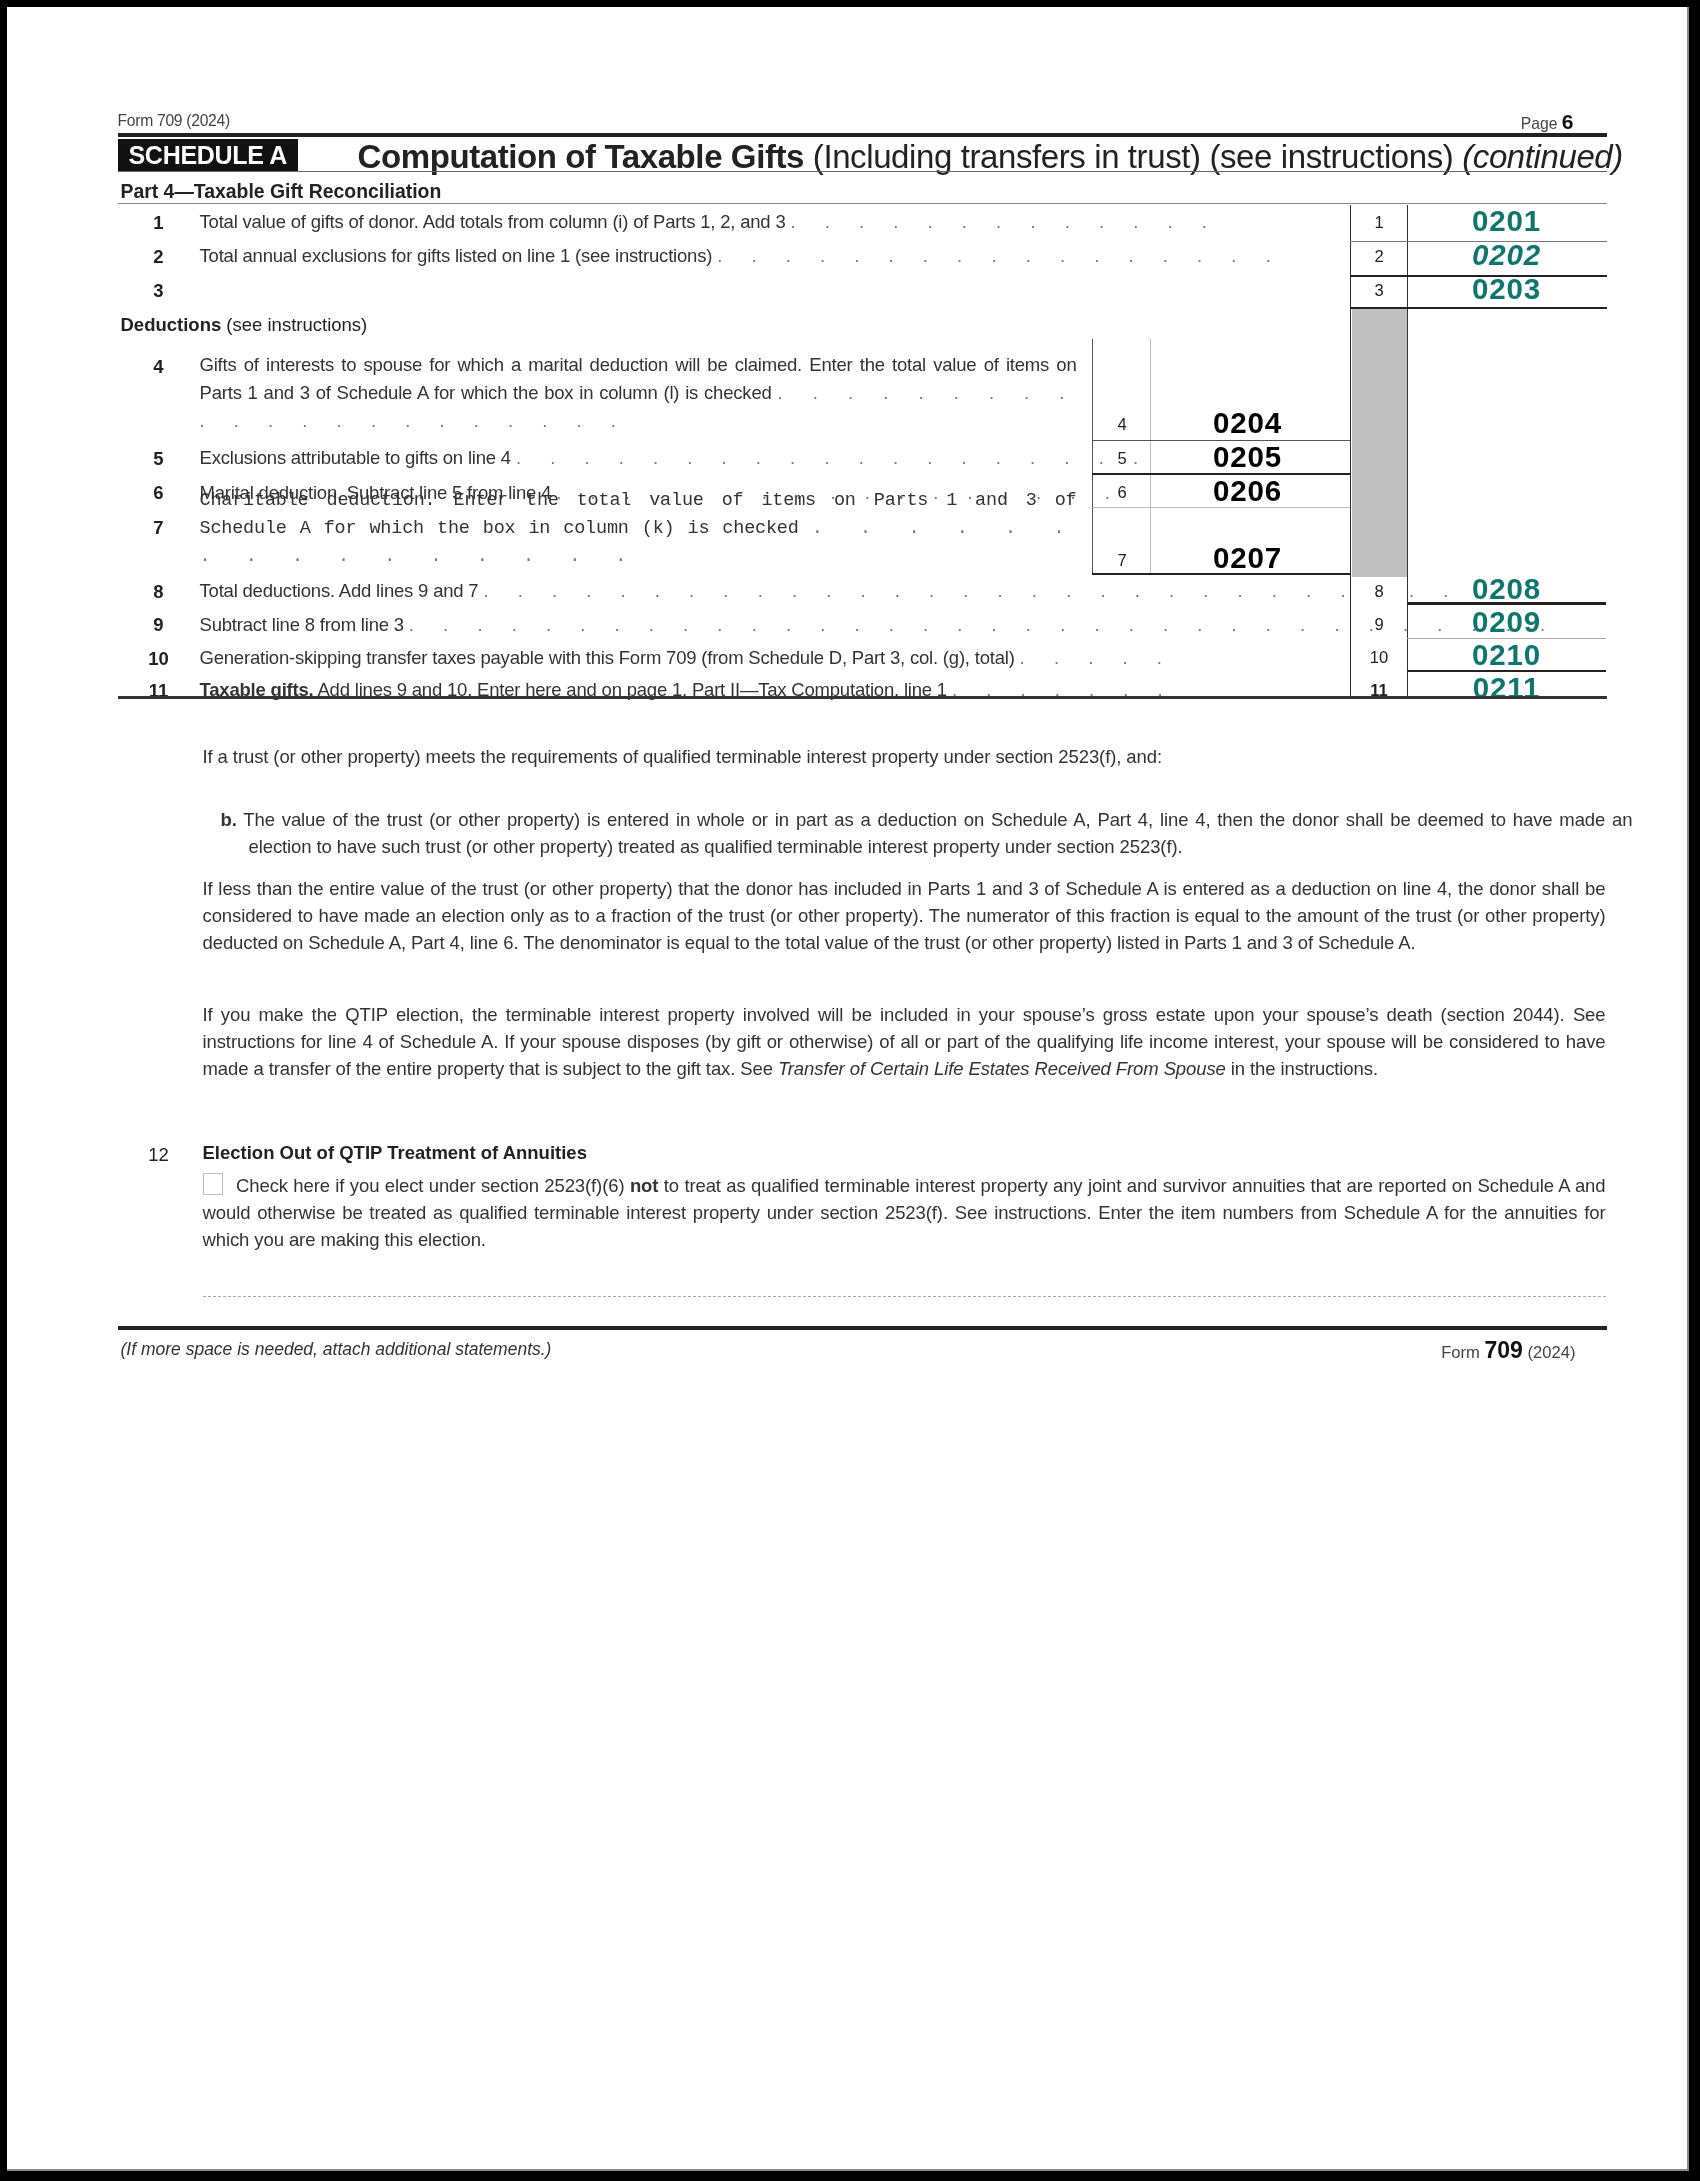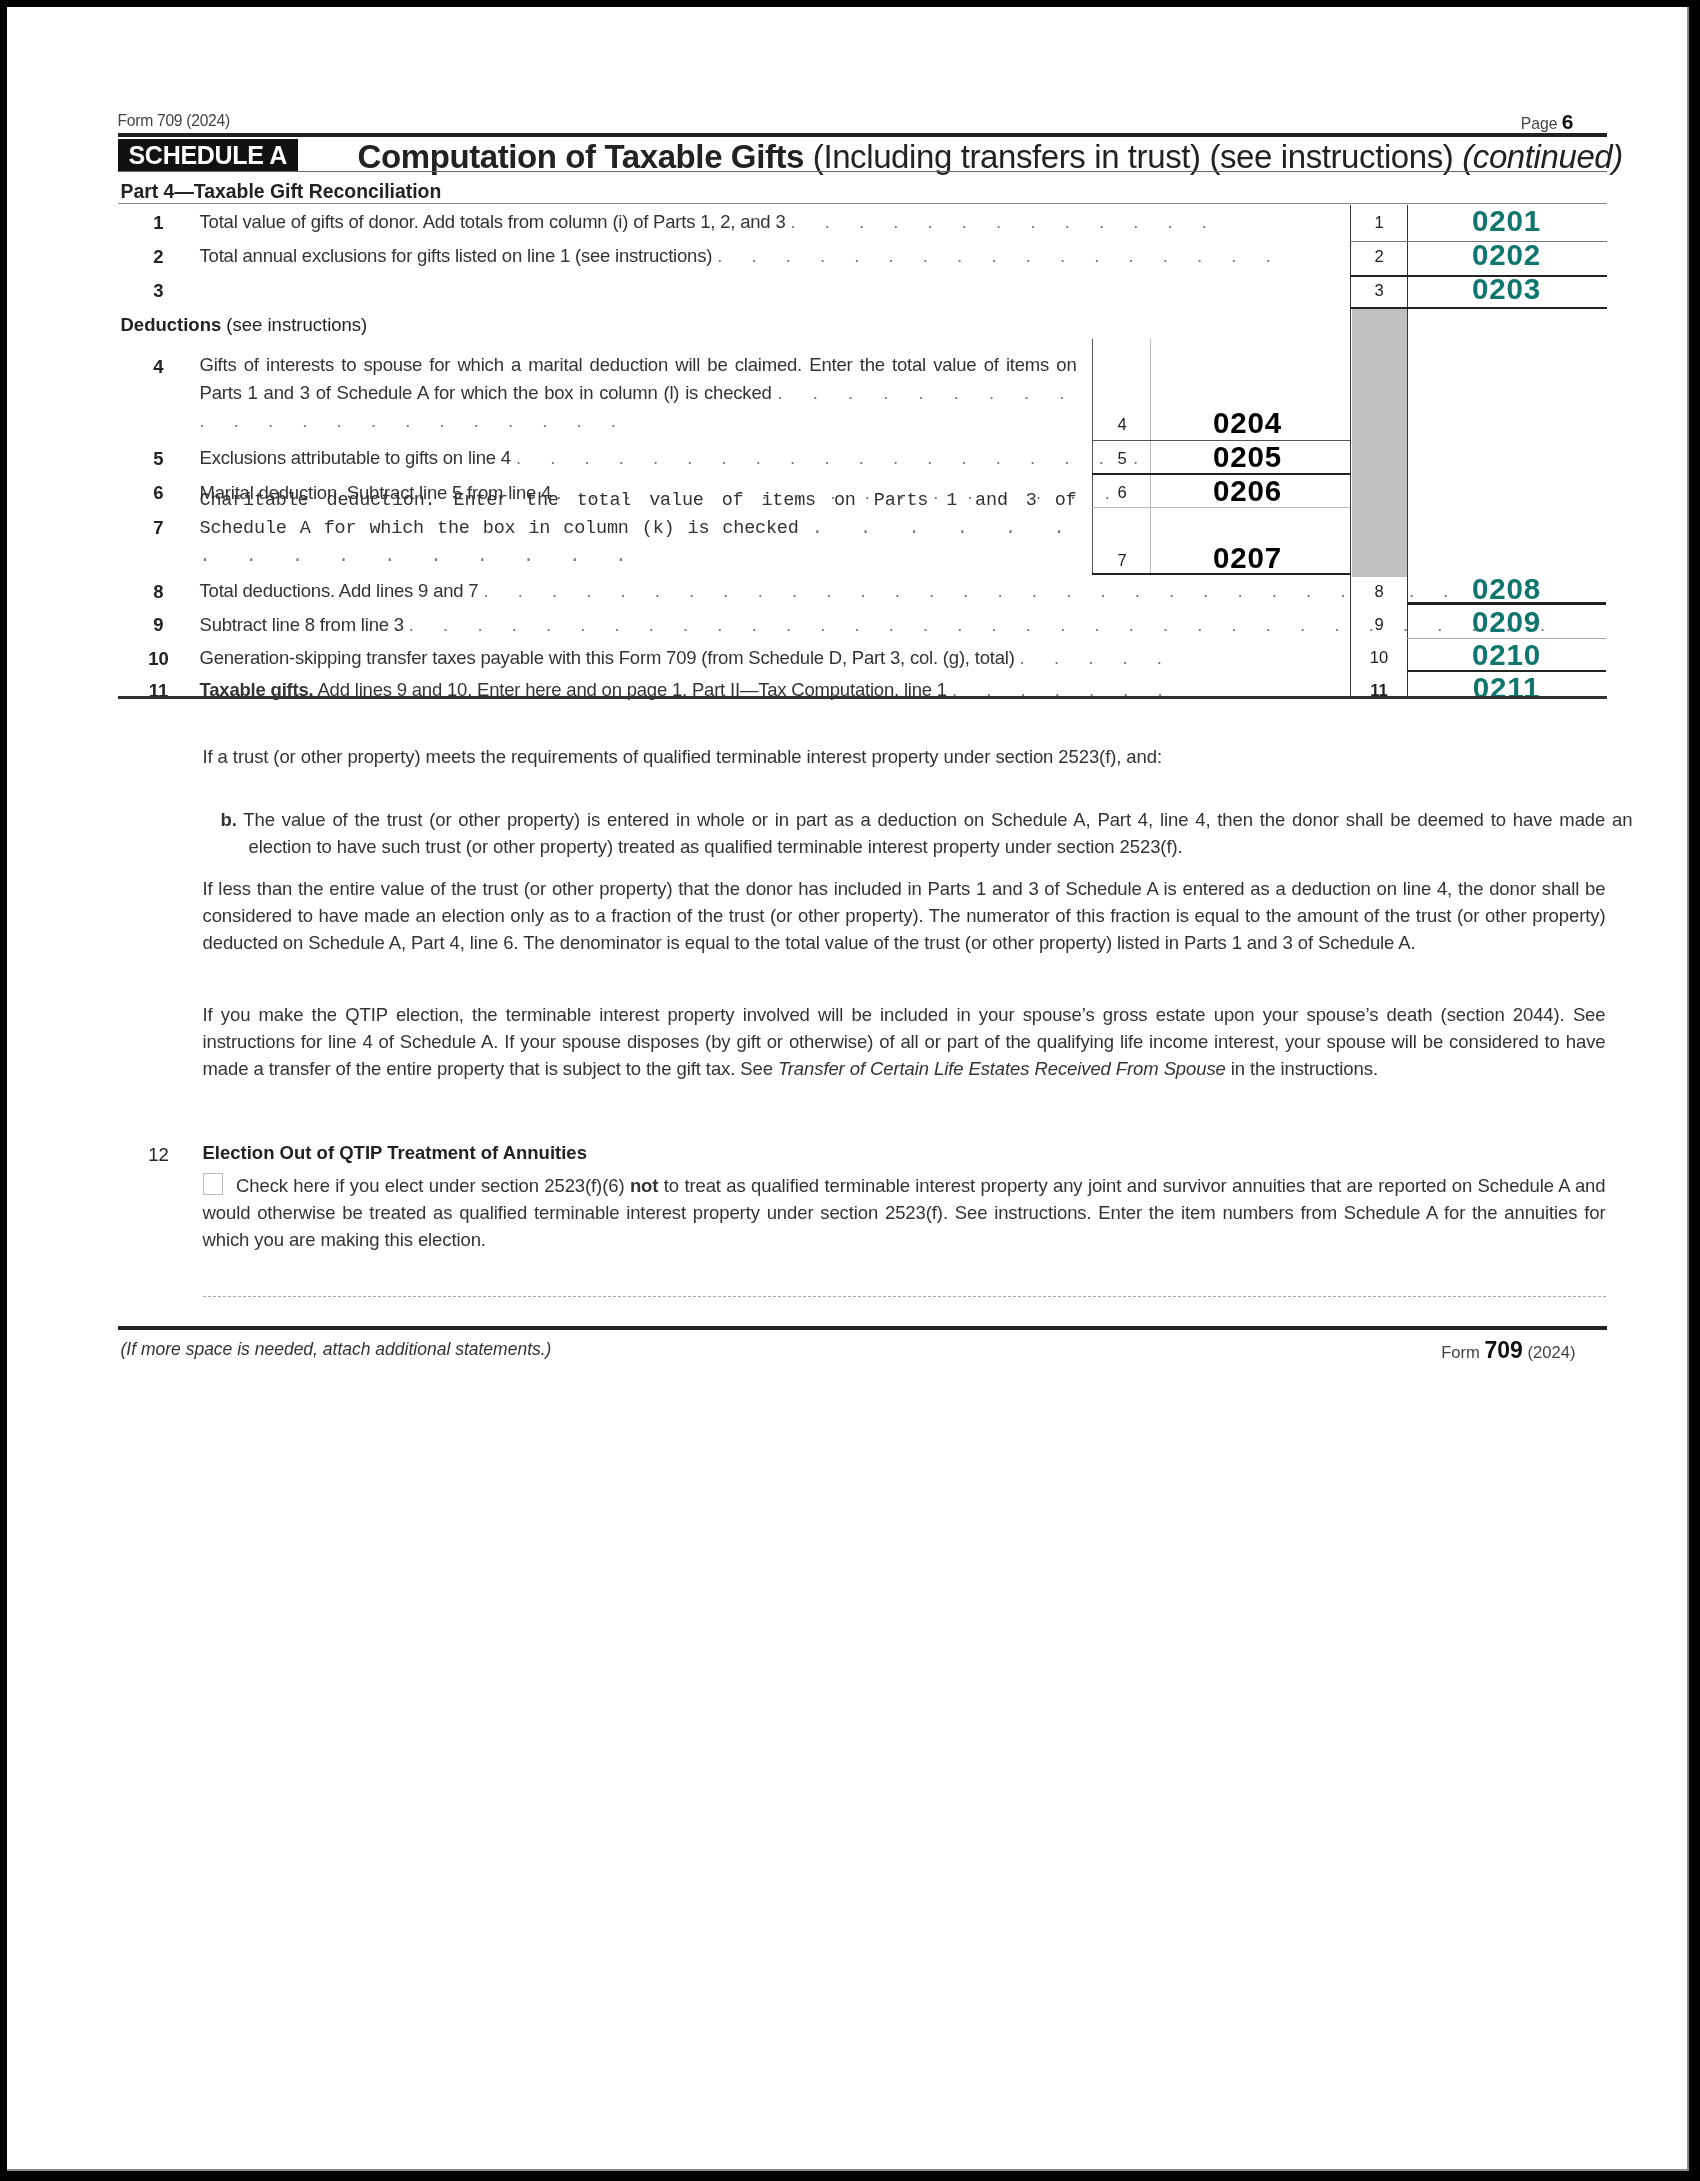--- a/index.html
+++ b/index.html
@@ -62,21 +62,21 @@
 
   <div class="ln" style="top:205px;">1</div>
   <div class="lt" style="top:201px;"><span>Total value of gifts of donor. Add totals from column (i) of Parts 1, 2, and 3</span> <span class="dots">. . . . . . . . . . . . .</span></div>
   <div class="boxnum" style="top:206px;">1</div>
   <div class="boxval" style="top:197px;">0201</div>
   <div class="hline" style="left:1343px;top:234px;width:257px;"></div>
 
   <div class="ln" style="top:239px;">2</div>
   <div class="lt" style="top:235px;"><span>Total annual exclusions for gifts listed on line 1 (see instructions)</span> <span class="dots">. . . . . . . . . . . . . . . . .</span></div>
   <div class="boxnum" style="top:240px;">2</div>
-  <div class="boxval" style="top:231px;">0202</div>
+  <div class="boxval" style="top:231px;font-style:italic;">0202</div>
   <div class="hline dark" style="left:1343px;top:268px;width:257px;"></div>
 
   <div class="ln" style="top:273px;">3</div>
   <div class="boxnum" style="top:274px;">3</div>
   <div class="boxval" style="top:265px;">0203</div>
   <div class="hline dark" style="left:1343px;top:300px;width:257px;"></div>
 
   <div class="abs txt" style="left:114px;top:307px;">
     <b>Deductions</b><span> (see instructions)</span>
   </div>

